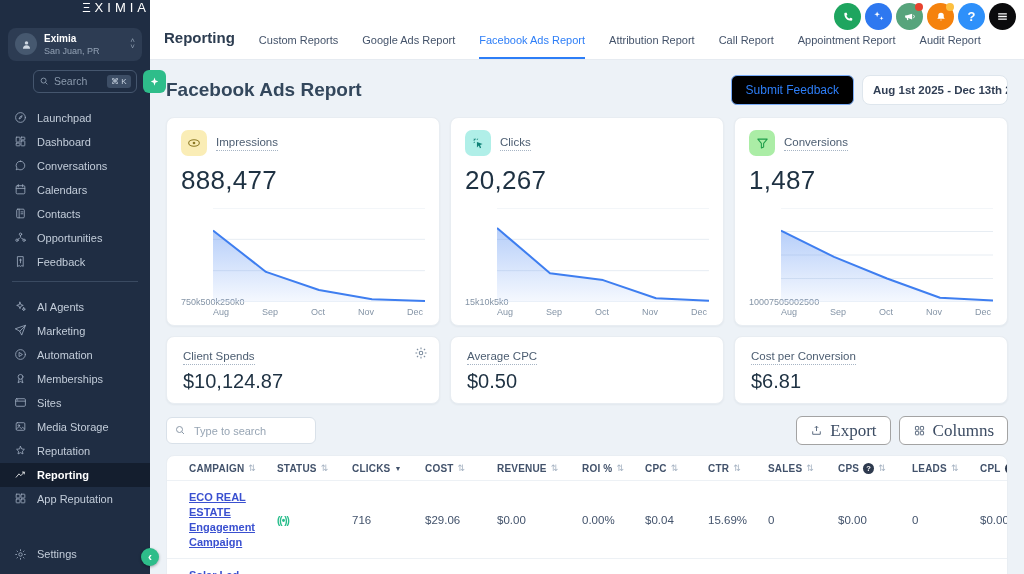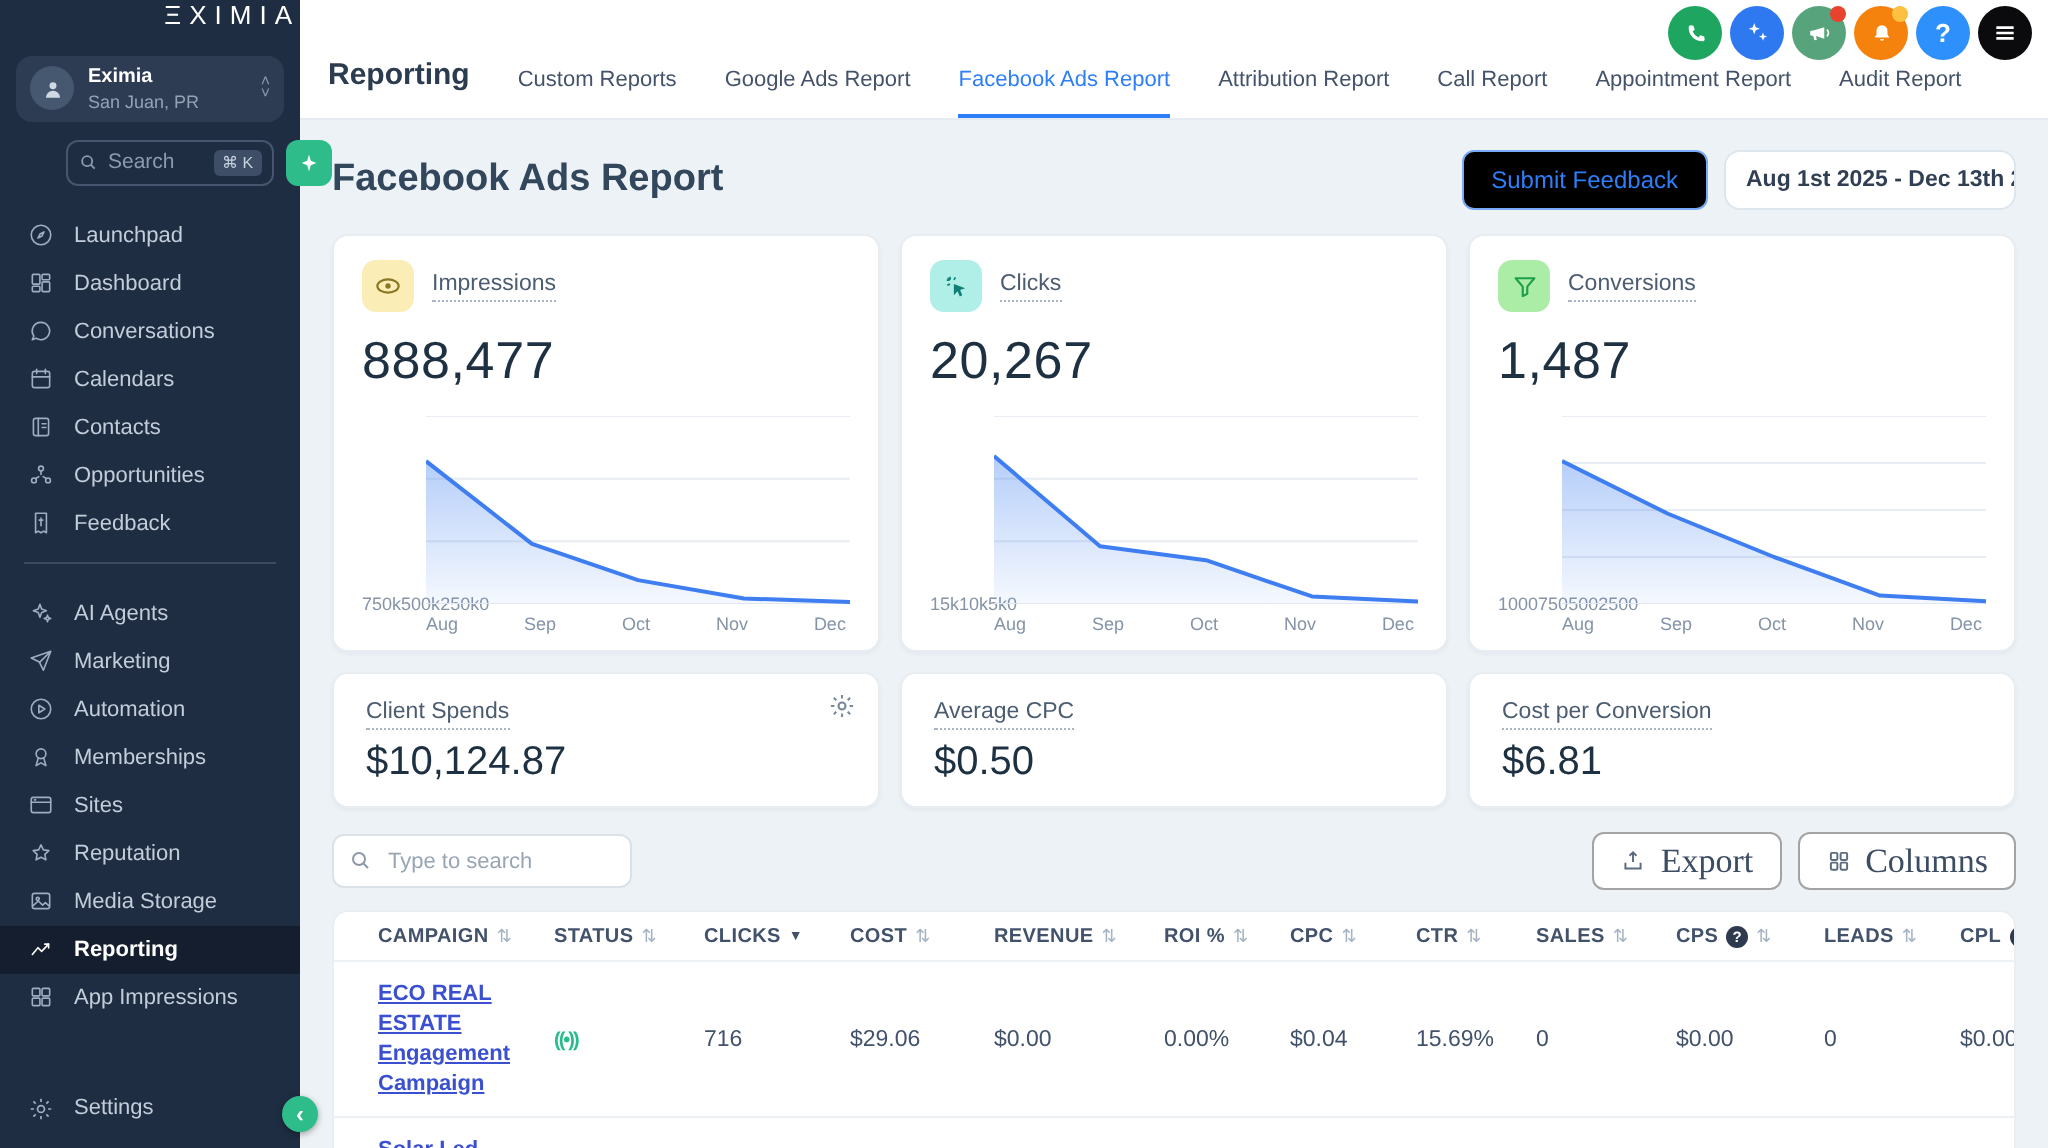--- a/index.html
+++ b/index.html
@@ -236,54 +236,54 @@
           <svg width="13" height="13" viewBox="0 0 24 24" fill="none" stroke="#9fadc0" stroke-width="1.5" stroke-linejoin="round" stroke-linecap="round">
             <rect x="3" y="5" width="18" height="14" rx="2"></rect>
             <path d="M3 9.5h18M6 7.3h1"></path>
           </svg>
         </span>
         <span>Sites</span>
       </div>
       <div class="nav-item">
         <span>
           <svg width="13" height="13" viewBox="0 0 24 24" fill="none" stroke="#9fadc0" stroke-width="1.5" stroke-linejoin="round" stroke-linecap="round">
-            <path d="M12 4.5l2.2 4.6 5 .7-3.6 3.5.9 5-4.5-2.4-4.5 2.4.9-5L4.8 9.8l5-.7z"></path>
-          </svg>
-        </span>
-        <span>Reputation</span>
-      </div>
-      <div class="nav-item">
-        <span>
-          <svg width="13" height="13" viewBox="0 0 24 24" fill="none" stroke="#9fadc0" stroke-width="1.5" stroke-linejoin="round" stroke-linecap="round">
             <rect x="4" y="5" width="16" height="14" rx="2"></rect>
             <circle cx="9" cy="10" r="1.4"></circle>
             <path d="M4.5 16.5L9.5 12l4 3.8 2.5-2.3 3.5 3"></path>
           </svg>
         </span>
         <span>Media Storage</span>
+      </div>
+      <div class="nav-item">
+        <span>
+          <svg width="13" height="13" viewBox="0 0 24 24" fill="none" stroke="#9fadc0" stroke-width="1.5" stroke-linejoin="round" stroke-linecap="round">
+            <path d="M12 4.5l2.2 4.6 5 .7-3.6 3.5.9 5-4.5-2.4-4.5 2.4.9-5L4.8 9.8l5-.7z"></path>
+          </svg>
+        </span>
+        <span>Reputation</span>
       </div>
       <div class="nav-item active">
         <span>
           <svg width="13" height="13" viewBox="0 0 24 24" fill="none" stroke="#ffffff" stroke-width="1.5" stroke-linejoin="round" stroke-linecap="round">
             <path d="M4 17l5.2-6.2 3.4 3.4L19 7.5"></path>
             <path d="M15.5 7.5H19V11"></path>
           </svg>
         </span>
         <span>Reporting</span>
       </div>
       <div class="nav-item">
         <span>
           <svg width="13" height="13" viewBox="0 0 24 24" fill="none" stroke="#9fadc0" stroke-width="1.5" stroke-linejoin="round" stroke-linecap="round">
             <rect x="4" y="4" width="7" height="7" rx="1"></rect>
             <rect x="13" y="4" width="7" height="7" rx="1"></rect>
             <rect x="4" y="13" width="7" height="7" rx="1"></rect>
             <rect x="13" y="13" width="7" height="7" rx="1"></rect>
           </svg>
         </span>
-        <span>App Impressions</span>
+        <span>App Reputation</span>
       </div>
     </nav>
 
   <div class="settings-wrap nav">
     <div class="nav-item">
       <span>
         <svg width="13" height="13" viewBox="0 0 24 24" fill="none" stroke="#9fadc0" stroke-width="1.6">
             <circle cx="12" cy="12" r="3.2"></circle>
             <path d="M12 2.5v3M12 18.5v3M2.5 12h3M18.5 12h3M5 5l2.1 2.1M16.9 16.9L19 19M19 5l-2.1 2.1M7.1 16.9L5 19"></path>
           </svg>

